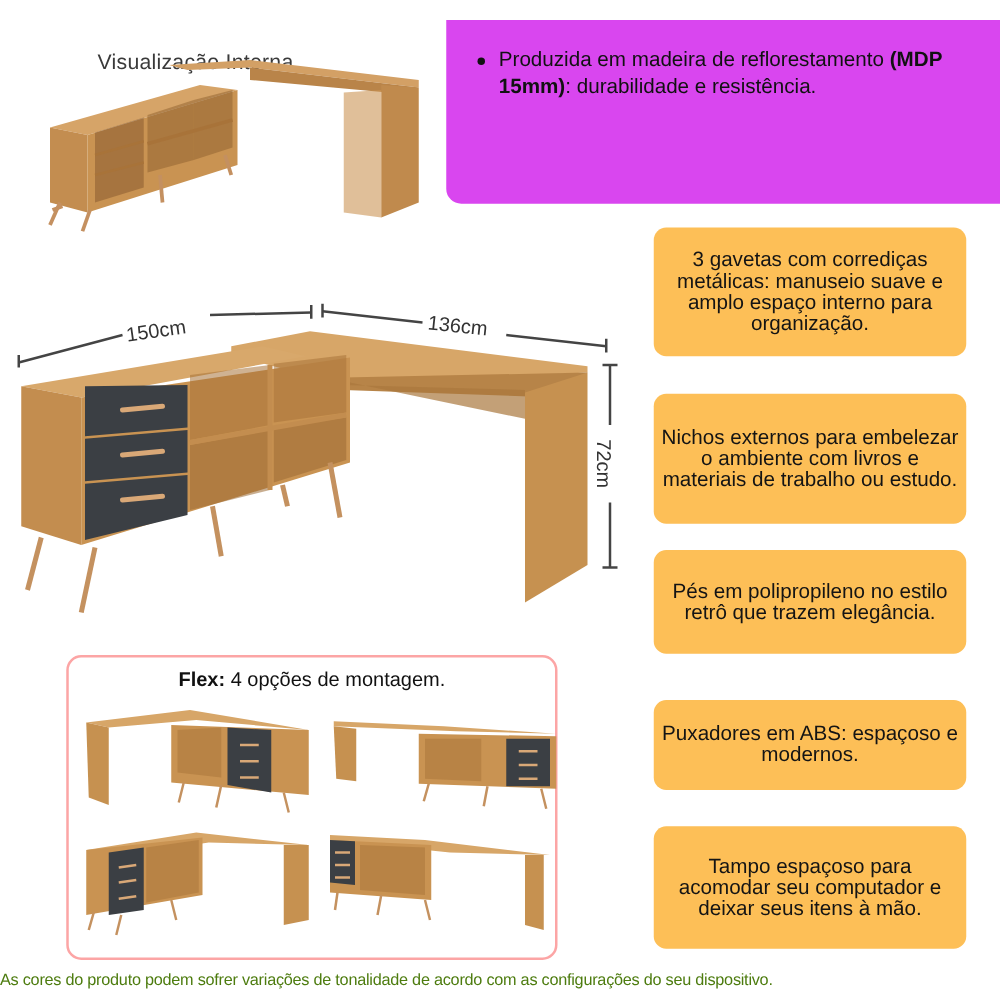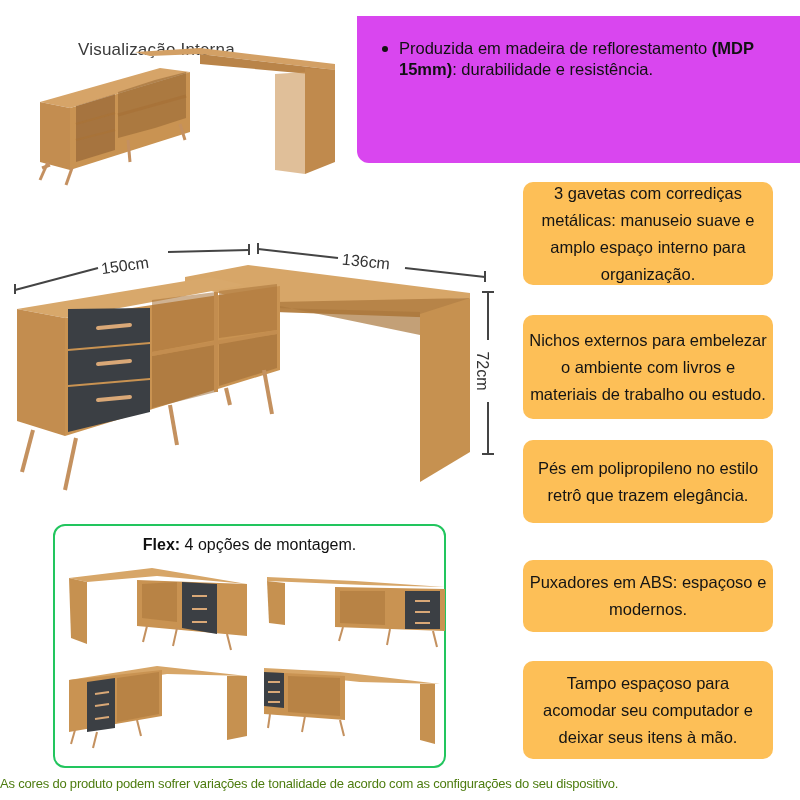--- a/index.html
+++ b/index.html
@@ -7,25 +7,25 @@
   .abs{position:absolute;}
   
   #interno-title{left:78px;top:17px;font-size:17px;color:#3a3a3a;letter-spacing:0.2px;font-family:"Liberation Sans",sans-serif;margin-top:23px;}
   
   #purple-panel{left:357px;top:0;width:443px;height:147px;background:#d946ef;border-radius:0 0 0 12px;margin-top:16px;}
   #purple-panel ul{margin:0;padding:0;list-style:none;position:absolute;left:22px;top:22px;width:420px;}
   #purple-panel li{position:relative;padding-left:20px;font-size:16.5px;line-height:21px;color:#111;font-family:"Liberation Sans",sans-serif;margin-bottom:19px;}
   #purple-panel li:before{content:"";position:absolute;left:3px;top:8px;width:6px;height:6px;border-radius:50%;background:#111;}
   #purple-panel b{font-weight:bold;}
   
-  .obox{position:absolute;left:523px;width:250px;background:#fdbf57;border-radius:10px;display:flex;align-items:center;justify-content:center;text-align:center;font-family:"Liberation Sans",sans-serif;font-size:16.5px;line-height:27px;color:#141414;box-sizing:border-box;padding:0 6px;}
+  .obox{position:absolute;left:523px;width:250px;background:#fdbf57;border-radius:10px;display:flex;align-items:center;justify-content:center;text-align:center;font-family:"Liberation Sans",sans-serif;font-size:16.5px;line-height:17px;color:#141414;box-sizing:border-box;padding:0 6px;}
   
   #footer{left:0;width:800px;top:776px;text-align:left;font-size:13px;color:#4d7c0f;font-family:"Liberation Sans",sans-serif;letter-spacing:-0.2px;}
   
-  #flex-box{left:53px;top:524px;width:393px;height:244px;border:2px solid #22c55e;border-radius:12px;box-sizing:border-box;}
+  #flex-box{left:53px;top:524px;width:393px;height:244px;border:2px solid #fca5a5;border-radius:12px;box-sizing:border-box;}
   #flex-title{left:0;width:100%;top:10px;text-align:center;font-size:16px;font-family:"Liberation Sans",sans-serif;color:#111;}
   
   .dim{position:absolute;font-family:"Liberation Sans",sans-serif;font-size:16px;color:#333;}
   svg{position:absolute;overflow:visible;}
 </style>
 </head>
 <body>
 
 <div id="interno-title" class="abs">Visualização Interna</div>
 

